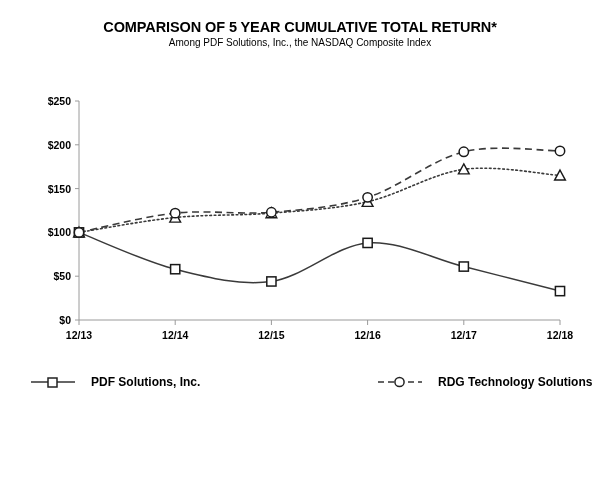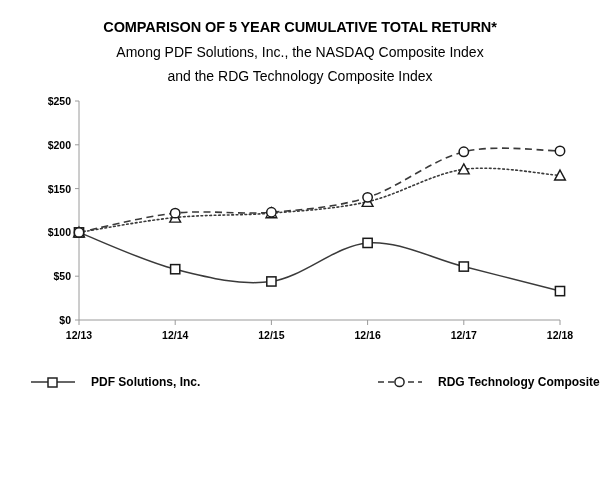--- a/index.html
+++ b/index.html
@@ -32,24 +32,24 @@
     text-align: center;
   }
   .chart-title {
     font-size: 14.5px;
     font-weight: bold;
     letter-spacing: -0.1px;
     line-height: 18px;
     white-space: nowrap;
   }
   .chart-subtitle {
-    font-size: 14px;
+    font-size: 10px;
     font-weight: normal;
     line-height: 14.5px;
-    margin-top: 9px;
+    margin-top: 0;
   }
 
   .plot-svg {
     position: absolute;
     left: 0;
     top: 0;
   }
 
   .axis-label {
     font-size: 10.5px;
@@ -99,21 +99,20 @@
   }
 </style>
 </head>
 <body>
 
 <div id="chart-root">
 
   <div class="title-block">
     <div class="chart-title">COMPARISON OF 5 YEAR CUMULATIVE TOTAL RETURN*</div>
     <div class="chart-subtitle">Among PDF Solutions, Inc., the NASDAQ Composite Index</div>
-    <div class="chart-subtitle">and the RDG Technology Composite Index</div>
   </div>
 
   <svg class="plot-svg" width="600" height="481">
     <g id="axis-layer">
         <line x1="79" y1="101" x2="79" y2="320" stroke="#9a9a9a" stroke-width="1"></line>
         <line x1="79" y1="320" x2="560" y2="320" stroke="#9a9a9a" stroke-width="1"></line>
         <line x1="75" y1="320" x2="79" y2="320" stroke="#9a9a9a" stroke-width="1"></line>
         <text x="71" y="324" text-anchor="end" class="axis-label">$0</text>
         <line x1="75" y1="276.2" x2="79" y2="276.2" stroke="#9a9a9a" stroke-width="1"></line>
         <text x="71" y="280.2" text-anchor="end" class="axis-label">$50</text>
@@ -175,18 +174,18 @@
         <line x1="1" y1="8" x2="45" y2="8" stroke="#333333" stroke-width="1.6"></line>
         <rect x="18" y="4" width="9" height="9" fill="#ffffff" stroke="#222222" stroke-width="1.5"></rect>
       </svg>
       <span class="legend-label">PDF Solutions, Inc.</span>
     </div>
     <div class="legend-item item-2">
       <svg class="legend-key" viewBox="0 0 46 16">
         <line x1="1" y1="8" x2="45" y2="8" stroke="#333333" stroke-width="1.6" stroke-dasharray="6 4"></line>
         <circle cx="22.5" cy="8" r="4.6" fill="#ffffff" stroke="#222222" stroke-width="1.5"></circle>
       </svg>
-      <span class="legend-label">RDG Technology Composite</span>
+      <span class="legend-label">RDG Technology Solutions</span>
     </div>
   </div>
 
 
 </div>
 
 </body></html>

